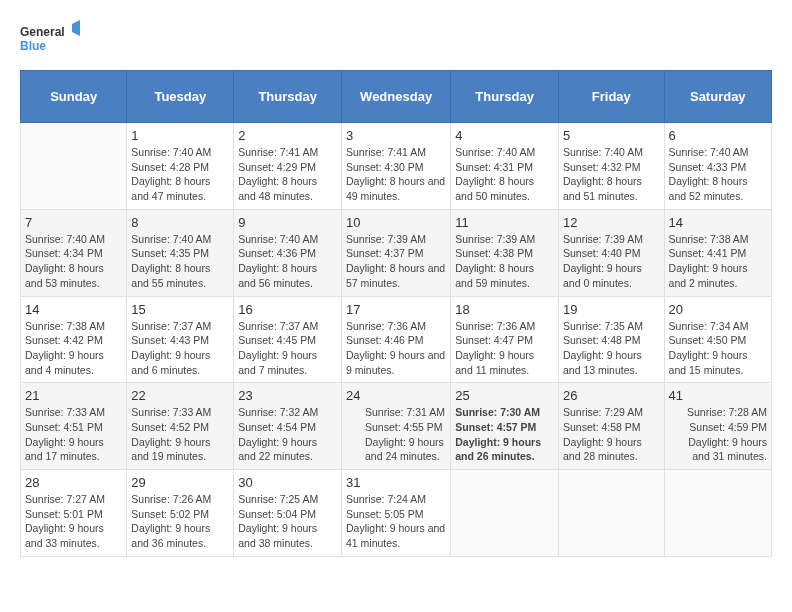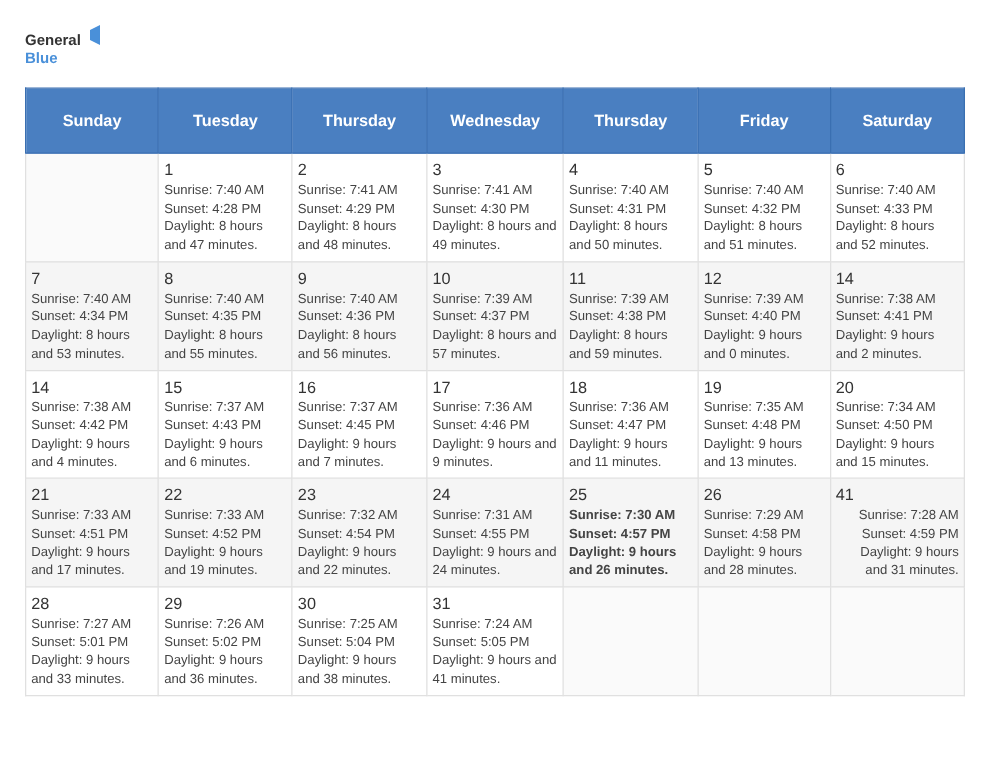--- a/index.html
+++ b/index.html
@@ -252,21 +252,21 @@
 Daylight: 9 hours and 19 minutes.</div>
         </td>
         <td>
           <span class="day-number">23</span>
           <div class="day-info" style="white-space: pre-line;">Sunrise: 7:32 AM
 Sunset: 4:54 PM
 Daylight: 9 hours and 22 minutes.</div>
         </td>
         <td>
           <span class="day-number">24</span>
-          <div class="day-info" style="white-space: pre-line;">Sunrise: 7:31 AM
+          <div class="day-info" style="white-space: pre-line; margin-left: 19px;">Sunrise: 7:31 AM
 Sunset: 4:55 PM
 Daylight: 9 hours and 24 minutes.</div>
         </td>
         <td>
           <span class="day-number">25</span>
           <div class="day-info" style="white-space: pre-line; font-weight: bold;">Sunrise: 7:30 AM
 Sunset: 4:57 PM
 Daylight: 9 hours and 26 minutes.</div>
         </td>
         <td>

